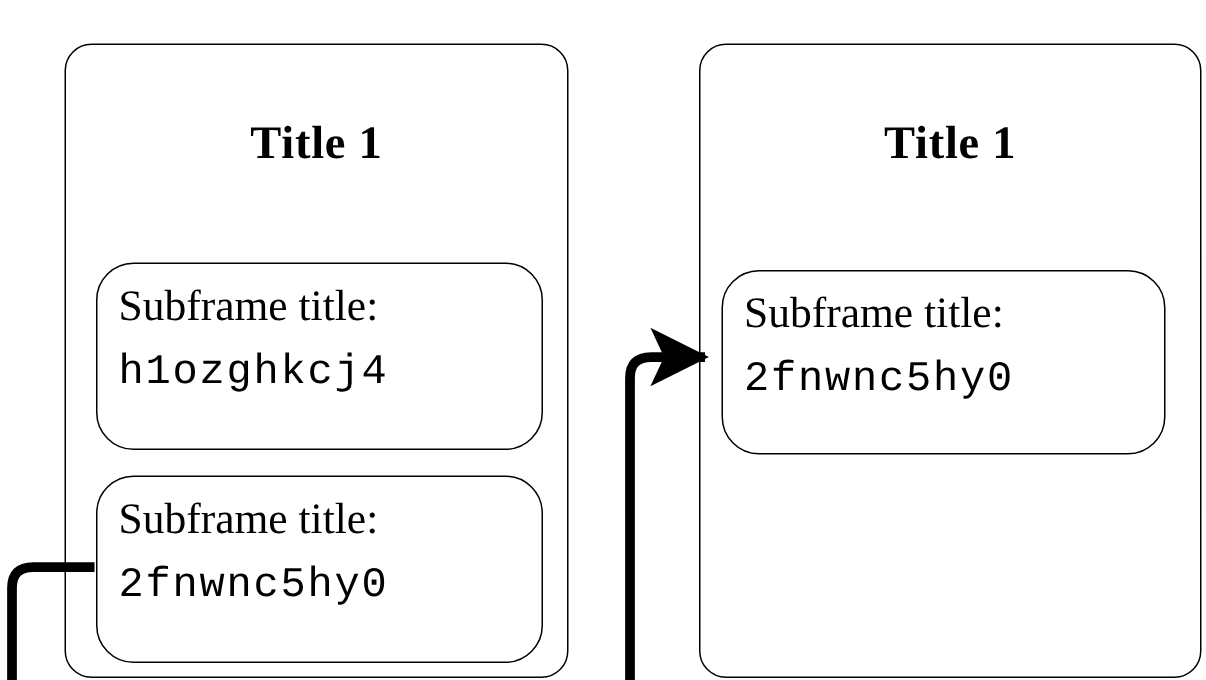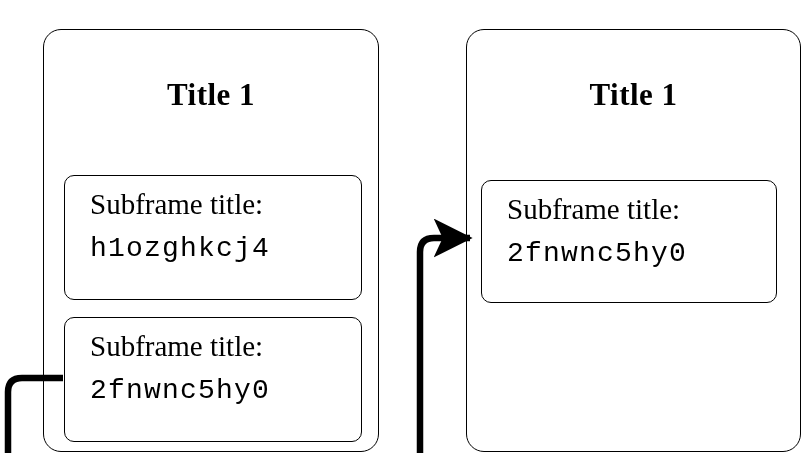--- a/index.html
+++ b/index.html
@@ -45,23 +45,23 @@
     font-weight: bold;
     font-size: 31px;
     line-height: 34px;
     color: #000000;
     letter-spacing: 0.5px;
   }
   .subframe {
     position: absolute;
     box-sizing: border-box;
     border: 1.6px solid #000000;
-    border-radius: 10px;
+    border-radius: 25px;
     background: transparent;
-    padding: 6px 13px 6px 25px;
+    padding: 6px 13px 6px 14px;
   }
   #sub-l1 { left: 20px; top: 145px; width: 298px; height: 125px; }
   #sub-l2 { left: 20px; top: 287px; width: 298px; height: 125px; }
   #sub-r1 { left: 14px; top: 150px; width: 296px; height: 123px; }
   .sub-label {
     font-family: "Liberation Serif", "DejaVu Serif", serif;
     font-size: 29px;
     line-height: 44px;
     color: #000000;
     white-space: nowrap;

